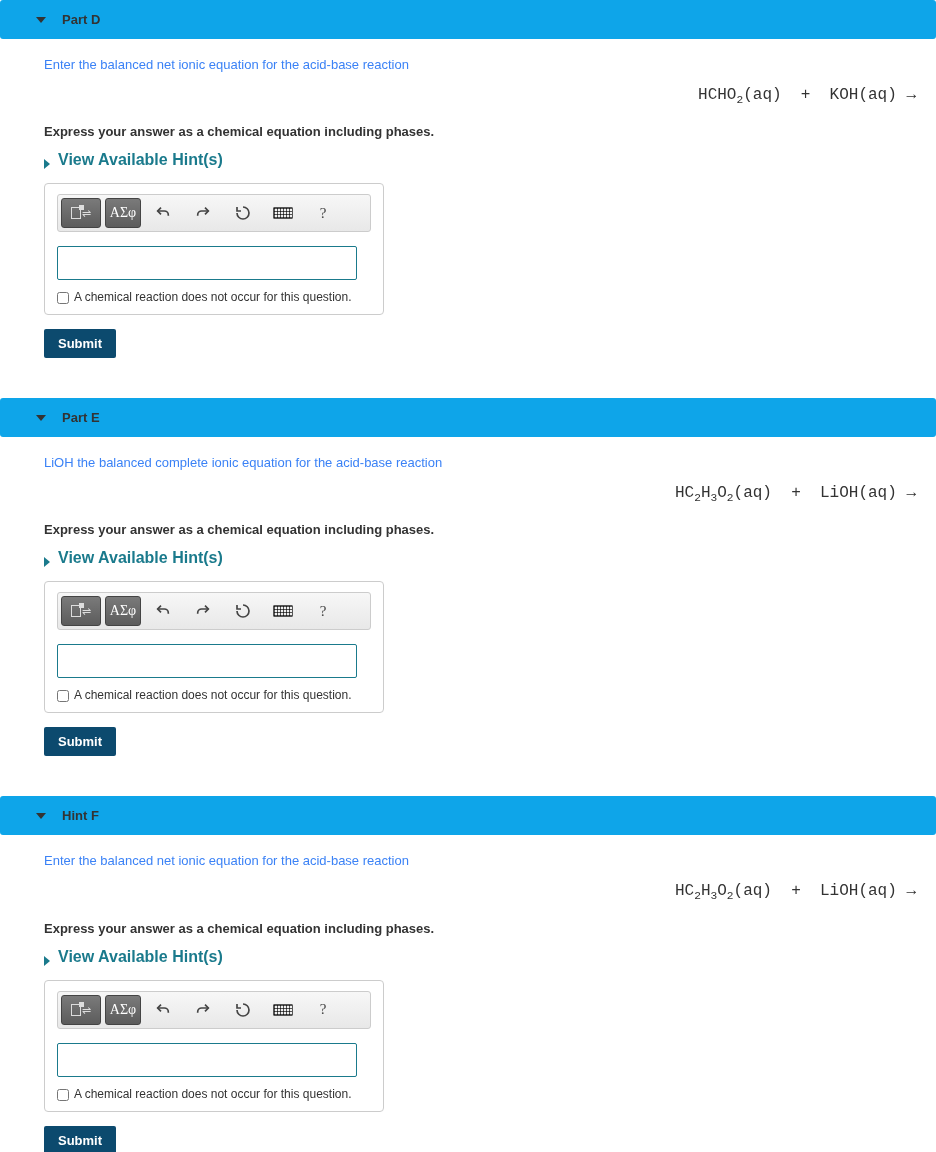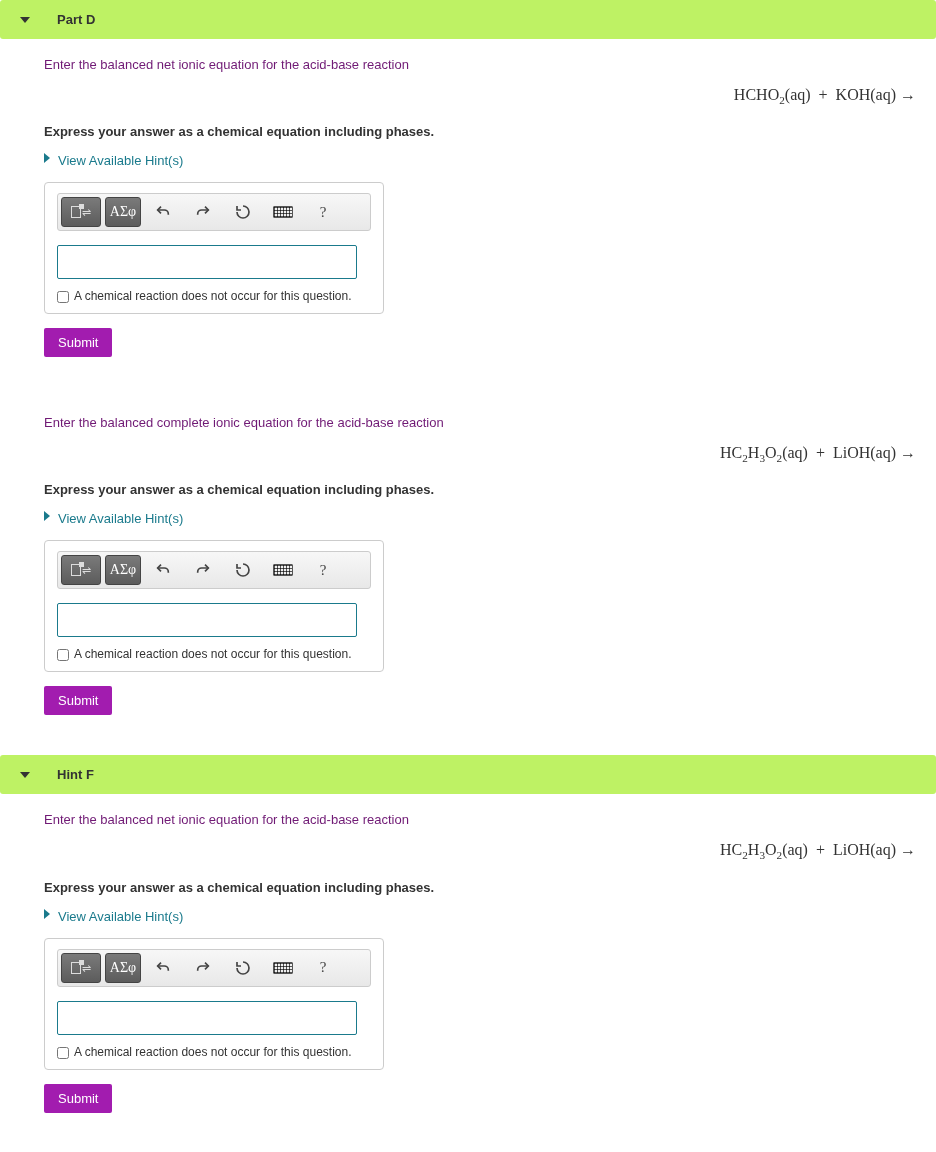--- a/index.html
+++ b/index.html
@@ -7,73 +7,72 @@
     font-family: "Helvetica Neue", Helvetica, Arial, sans-serif;
     font-size: 13px;
     color: #333;
     background: #fff;
     width: 936px;
   }
   .part {
     margin-bottom: 20px;
   }
   .part-header {
-    background: #bef264;
+    background: #0ea5e9;
     border-radius: 3px;
-    padding: 12px 20px;
+    padding: 12px 36px;
     display: flex;
     align-items: center;
     cursor: pointer;
-    gap: 11px;
   }
   .part-header .caret {
     display: inline-block;
     width: 0; height: 0;
     border-left: 5px solid transparent;
     border-right: 5px solid transparent;
     border-top: 6px solid #333;
     margin-right: 16px;
   }
   .part-header .title {
     font-weight: bold;
     font-size: 13px;
     color: #333;
   }
   .part-body {
     padding: 18px 20px 10px 44px;
   }
   .question-text {
     margin-bottom: 14px;
-    color: #701a75;
+    color: #3b82f6;
   }
   .equation-display {
     text-align: right;
-    font-family: Liberation Serif, serif;
+    font-family: Liberation Mono, monospace;
     font-size: 16px;
     padding-right: 0px;
     margin-bottom: 18px;
     white-space: nowrap;
   }
   .equation-display sub {
     font-size: 0.7em;
     vertical-align: sub;
   }
   .instruction {
     font-weight: bold;
     font-size: 13px;
     margin-bottom: 12px;
   }
   .hints-link {
     color: #1a7a8c;
-    font-weight: normal;
-    font-size: 13px;
+    font-weight: bold;
+    font-size: 16px;
     cursor: pointer;
     margin-bottom: 14px;
     display: inline-flex;
-    align-items: flex-start;
+    align-items: flex-end;
   }
   .hints-link .caret-right {
     display: inline-block;
     width: 0; height: 0;
     border-top: 5px solid transparent;
     border-bottom: 5px solid transparent;
     border-left: 6px solid #1a7a8c;
     margin-right: 8px;
   }
   .answer-box {
@@ -135,28 +134,29 @@
     align-items: flex-end;
     gap: 5px;
     font-size: 12px;
     color: #333;
   }
   .checkbox-row input[type="checkbox"] {
     width: 12px;
     height: 12px;
   }
   .submit-btn {
-    background: #a21caf;
+    background: #0c4a6e;
     color: #fff;
     border: none;
     border-radius: 2px;
     padding: 7px 14px;
     font-size: 13px;
     cursor: pointer;
     margin-bottom: 10px;
+    font-weight: bold;
   }
   .formula-icon {
     display: flex;
     align-items: center;
     justify-content: center;
     gap: 1px;
   }
   .formula-icon .box-outline {
     width: 10px; height: 12px;
     border: 1px solid #ddd;
@@ -239,22 +239,26 @@
         <input type="text" class="answer-input" value="" style="">
         <label class="checkbox-row">
           <input type="checkbox" style="">
           <span>A chemical reaction does not occur for this question.</span>
         </label>
       </div>
       <button class="submit-btn">Submit</button>
     </div>
   </div>
     <div class="part">
+    <div class="part-header">
+      <span class="caret"></span>
+      <span class="title">Part E</span>
+    </div>
     <div class="part-body">
-      <div class="question-text">Enter the balanced complete ionic equation for the acid-base reaction</div>
+      <div class="question-text">LiOH the balanced complete ionic equation for the acid-base reaction</div>
       <div class="equation-display">HC<sub>2</sub>H<sub>3</sub>O<sub>2</sub>(aq) &nbsp;+&nbsp; LiOH(aq) →</div>
       <div class="instruction">Express your answer as a chemical equation including phases.</div>
       <div class="hints-link">
         <span class="caret-right"></span>
         <span>View Available Hint(s)</span>
       </div>
       <div class="answer-box">
         <div class="toolbar">
           <div class="tool-btn dark formula">
             <div class="formula-icon">

